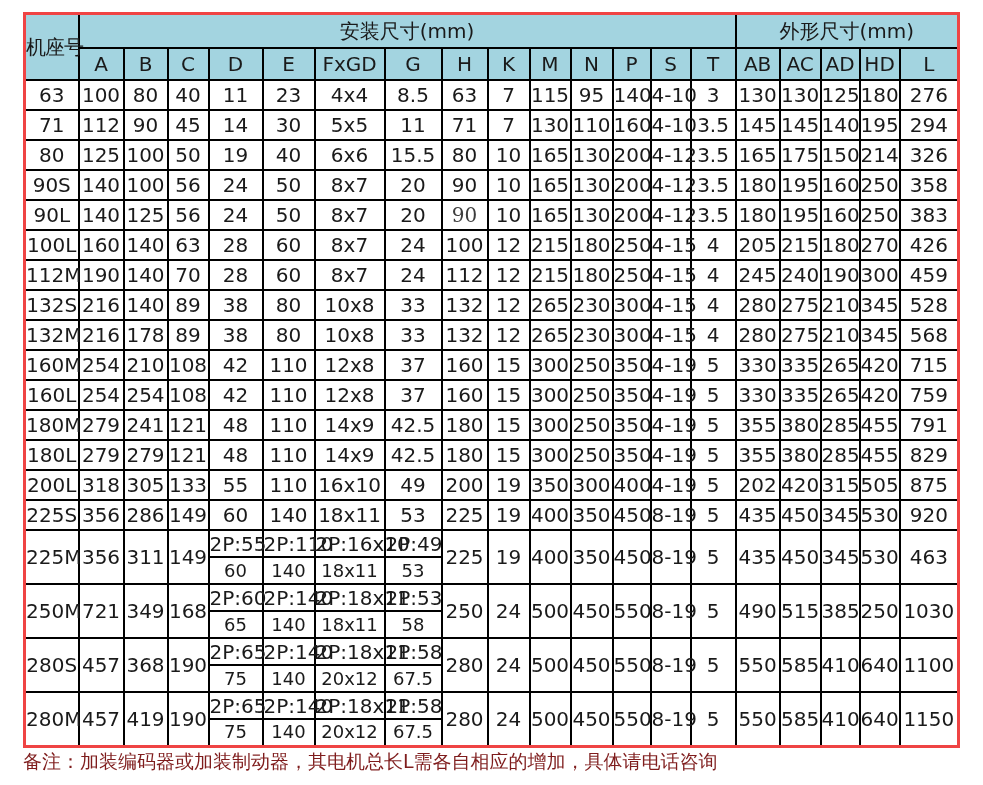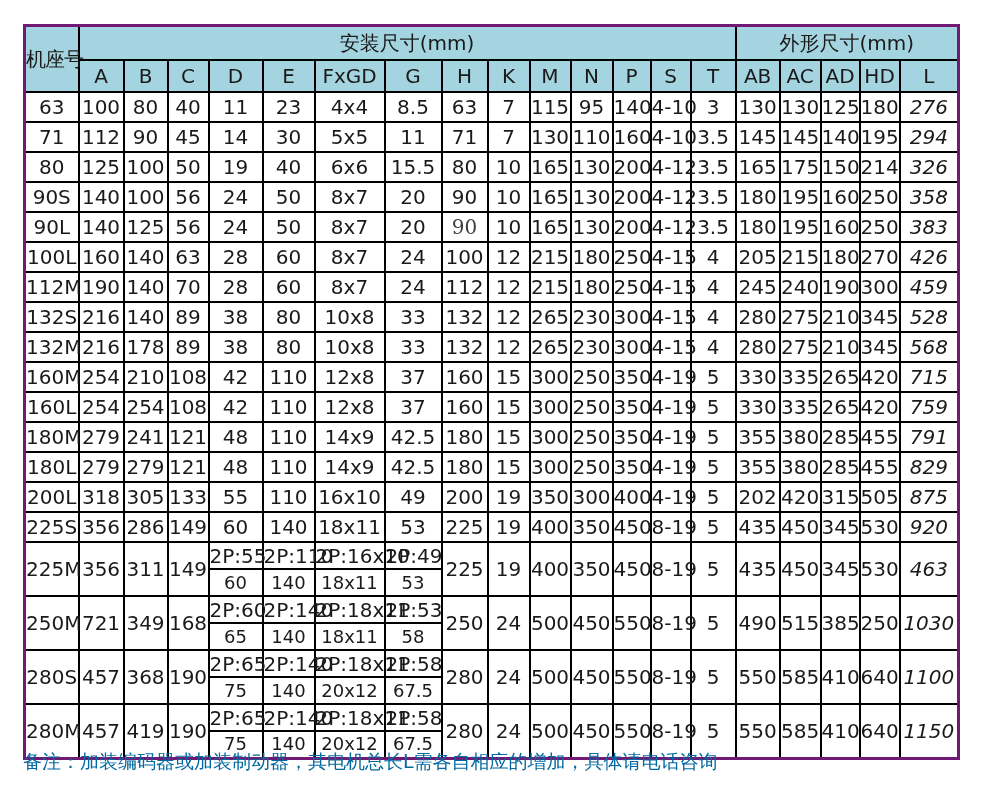--- a/index.html
+++ b/index.html
@@ -8,25 +8,25 @@
     width: 983px;
     height: 785px;
     background: #ffffff;
     font-family: "DejaVu Sans", "Liberation Sans", sans-serif;
     color: #1a1a1a;
     overflow: hidden;
   }
   table.dim {
     position: absolute;
     left: 23px;
-    top: 24px;
+    top: 12px;
     width: 934px;
     border-collapse: collapse;
     table-layout: fixed;
-    border: 3px solid #701a75;
+    border: 3px solid #ef4444;
   }
   table.dim th, table.dim td {
     border: 2px solid #000;
     padding: 0;
     text-align: center;
     vertical-align: middle;
     font-weight: 400;
     white-space: nowrap;
     font-size: 20px;
     line-height: 1.1;
@@ -38,27 +38,27 @@
   tbody tr { height: 30px; }
   tbody th { background: #ffffff; font-weight: 400; }
   tr.split-top-row, tr.split-bottom-row { height: 27px; }
   td.split-cell { font-size: 16.5px; }
   tr.split-bottom-row td { font-size: 18px; }
   td.muted {
     font-family: "DejaVu Serif", "Liberation Serif", serif;
     color: #3d3d3d;
     font-size: 19px;
   }
-  td.col-l { font-size: 18.5px; font-style: italic; }
+  td.col-l { font-size: 18.5px; }
   .footnote {
     position: absolute;
     left: 23px;
     top: 749px;
     font-size: 19px;
-    color: #0369a1;
+    color: #7f1d1d;
   }
 </style>
 </head>
 <body>
 
 <div class="page">
 
   <table class="dim">
     <colgroup>
       <col style="width:54px">

